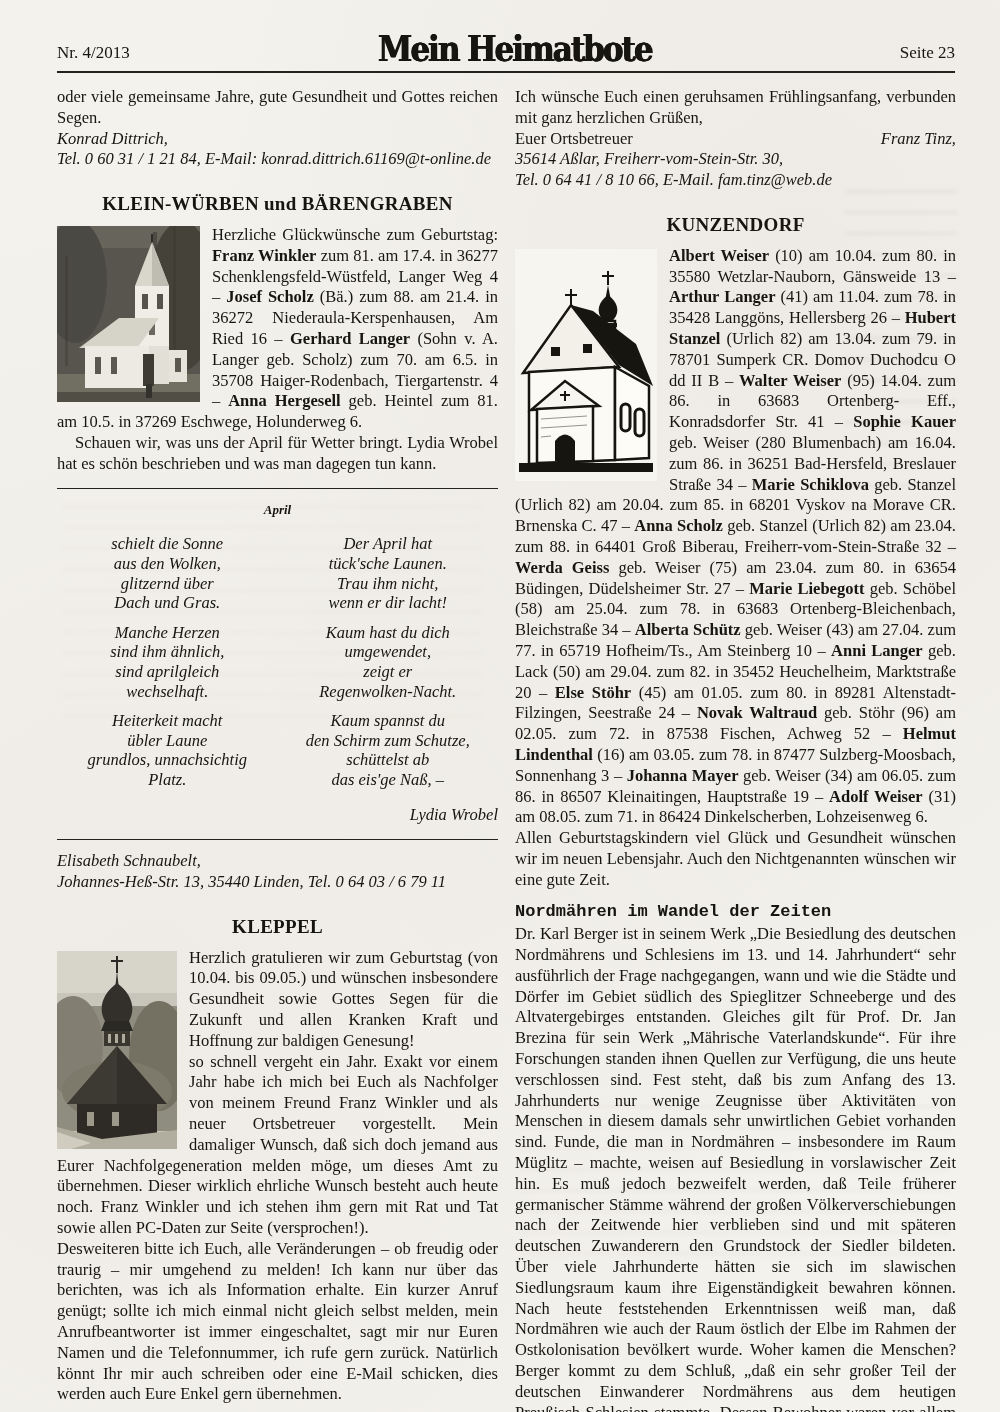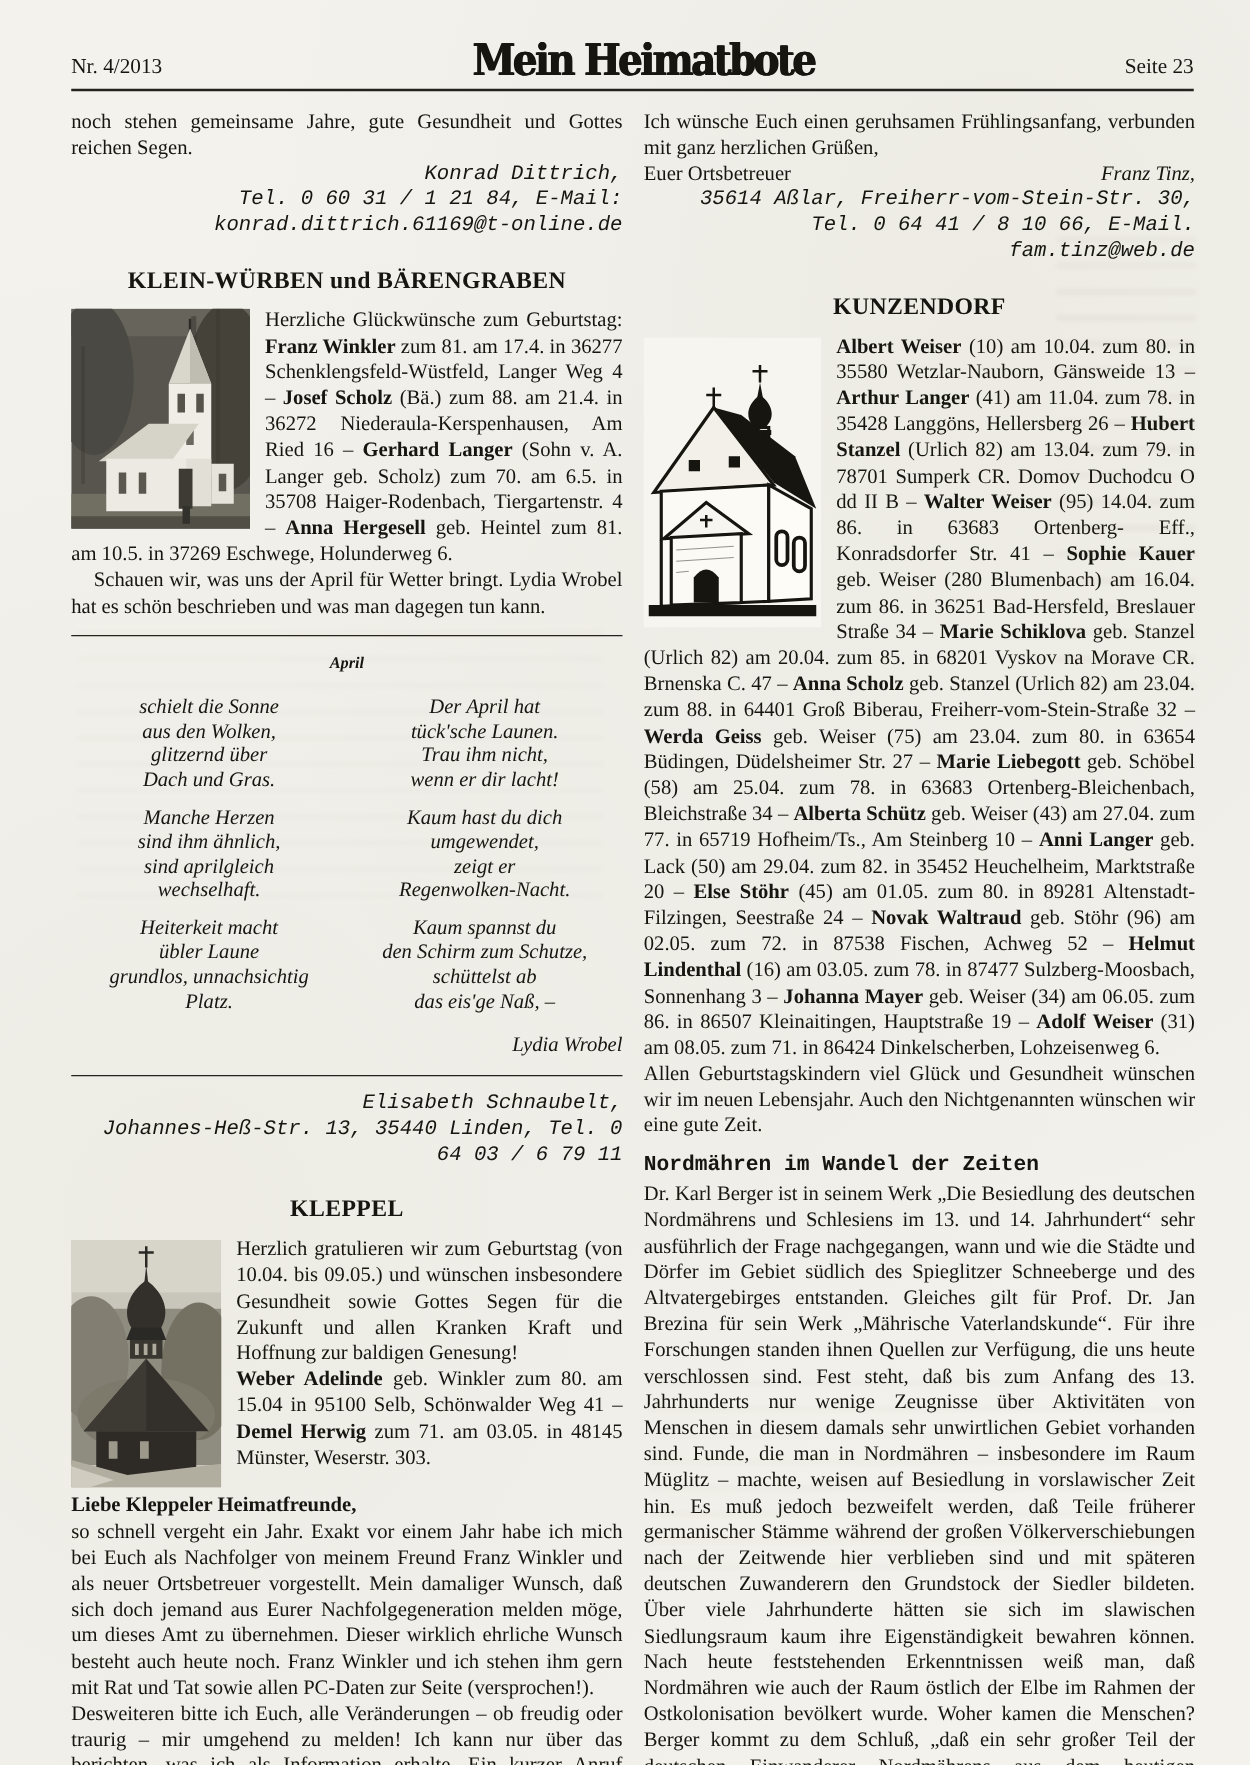--- a/index.html
+++ b/index.html
@@ -27,21 +27,21 @@
   .issue,.pagenum{font-size:17px;}
   .masthead{
     font-family:"DejaVu Serif",serif;font-weight:900;font-size:31px;line-height:30px;
     letter-spacing:-2px;transform:scaleY(1.12);
     text-shadow:.6px 0 #17150f, -.4px 0 #17150f;
   }
   
   .cols{display:flex;gap:17px;margin-top:14px;}
   .col{flex:0 0 441px;width:441px;}
   p{margin:0;text-align:justify;}
-  .sig{text-align:right;font-style:italic;font-family:Liberation Mono, monospace;}
+  .sig{font-style:italic;}
   .betreuer-row{display:flex;justify-content:space-between;align-items:baseline;}
   .betreuer-row .name{font-style:italic;}
   .sec-head{text-align:center;font-weight:bold;font-size:19px;margin:24px 0 10px;letter-spacing:.3px;}
   .sub-head{font-weight:bold;font-size:17px;margin:12px 0 1px;text-align:left;font-family:Liberation Mono, monospace;}
   .rule{border:none;border-top:1.5px solid #24221c;margin:13px 0 11px;clear:both;}
   figure{margin:3px 12px 4px 0;float:left;}
   figure svg{display:block;}
   .indent-first{text-indent:18px;}
   .bold-line{font-weight:bold;margin-top:18px;}
   
@@ -64,21 +64,21 @@
   <div class="header">
     <span class="issue">Nr. 4/2013</span>
     <span class="masthead">Mein Heimatbote</span>
     <span class="pagenum">Seite 23</span>
   </div>
 
   <div class="cols">
 
     <div class="col">
 
-      <p>noch stehen gemeinsame Jahre, gute Gesundheit und Gottes reichen Segen.</p>
+      <p>oder viele gemeinsame Jahre, gute Gesundheit und Gottes reichen Segen.</p>
       <div class="sig">
         <div>Konrad Dittrich,</div>
         <div>Tel. 0 60 31 / 1 21 84, E-Mail: konrad.dittrich.61169@t-online.de</div>
       </div>
 
       <div class="sec-head">KLEIN-WÜRBEN und BÄRENGRABEN</div>
 
       <div>
         <figure style="margin-top:1px;">
           <svg width="143" height="176" viewBox="0 0 143 176">
@@ -163,22 +163,20 @@
             <polygon points="60,95 10,153 110,153" fill="#33302b"></polygon>
             <polygon points="60,95 10,153 60,153" fill="#3d3a34"></polygon>
             <rect x="20" y="153" width="80" height="38" fill="#2e2b26"></rect>
             <rect x="30" y="161" width="7" height="14" fill="#9c998b"></rect>
             <rect x="55" y="161" width="7" height="14" fill="#9c998b"></rect>
             <polygon points="0,198 0,176 45,188 120,179 120,198" fill="#b1ae9f"></polygon>
             <polygon points="0,198 0,181 34,192 14,198" fill="#d0cdc0"></polygon>
           </svg>
         </figure>
         <p>Herzlich gratulieren wir zum Geburtstag (von 10.04. bis 09.05.) und wünschen insbesondere Gesundheit sowie Gottes Segen für die Zukunft und allen Kranken Kraft und Hoffnung zur baldigen Genesung!</p>
-        <p><b>Weber Adelinde</b> geb. Winkler zum 80. am 15.04 in 95100 Selb, Schönwalder Weg 41 – <b>Demel Herwig</b> zum 71. am 03.05. in 48145 Münster, Weserstr. 303.</p>
-        <p class="bold-line">Liebe Kleppeler Heimatfreunde,</p>
         <p>so schnell vergeht ein Jahr. Exakt vor einem Jahr habe ich mich bei Euch als Nachfolger von meinem Freund Franz Winkler und als neuer Ortsbetreuer vorgestellt. Mein damaliger Wunsch, daß sich doch jemand aus Eurer Nachfolgegeneration melden möge, um dieses Amt zu übernehmen. Dieser wirklich ehrliche Wunsch besteht auch heute noch. Franz Winkler und ich stehen ihm gern mit Rat und Tat sowie allen PC-Daten zur Seite (versprochen!).</p>
         <p>Desweiteren bitte ich Euch, alle Veränderungen – ob freudig oder traurig – mir umgehend zu melden! Ich kann nur über das berichten, was ich als Information erhalte. Ein kurzer Anruf genügt; sollte ich mich einmal nicht gleich selbst melden, mein Anrufbeantworter ist immer eingeschaltet, sagt mir nur Euren Namen und die Telefonnummer, ich rufe gern zurück. Natürlich könnt Ihr mir auch schreiben oder eine E-Mail schicken, dies werden auch Eure Enkel gern übernehmen.</p>
 
         <div class="clear"></div>
       </div>
     </div>
 
     <div class="col">
 
       <p>Ich wünsche Euch einen geruhsamen Frühlingsanfang, verbunden mit ganz herzlichen Grüßen,</p>

